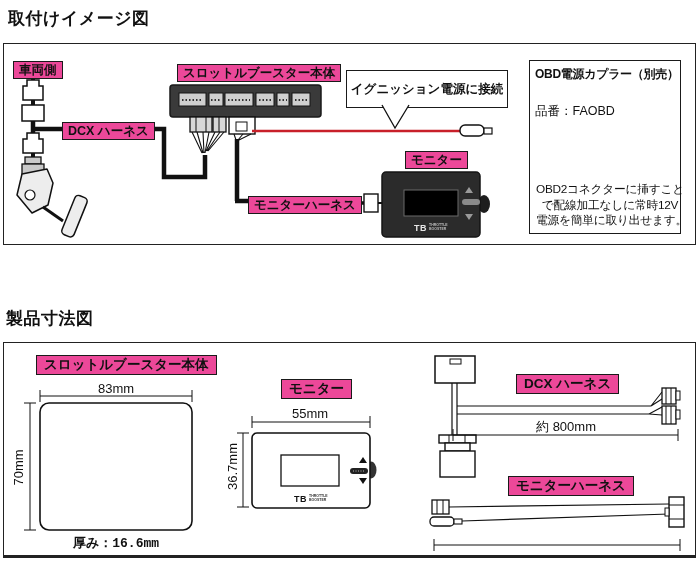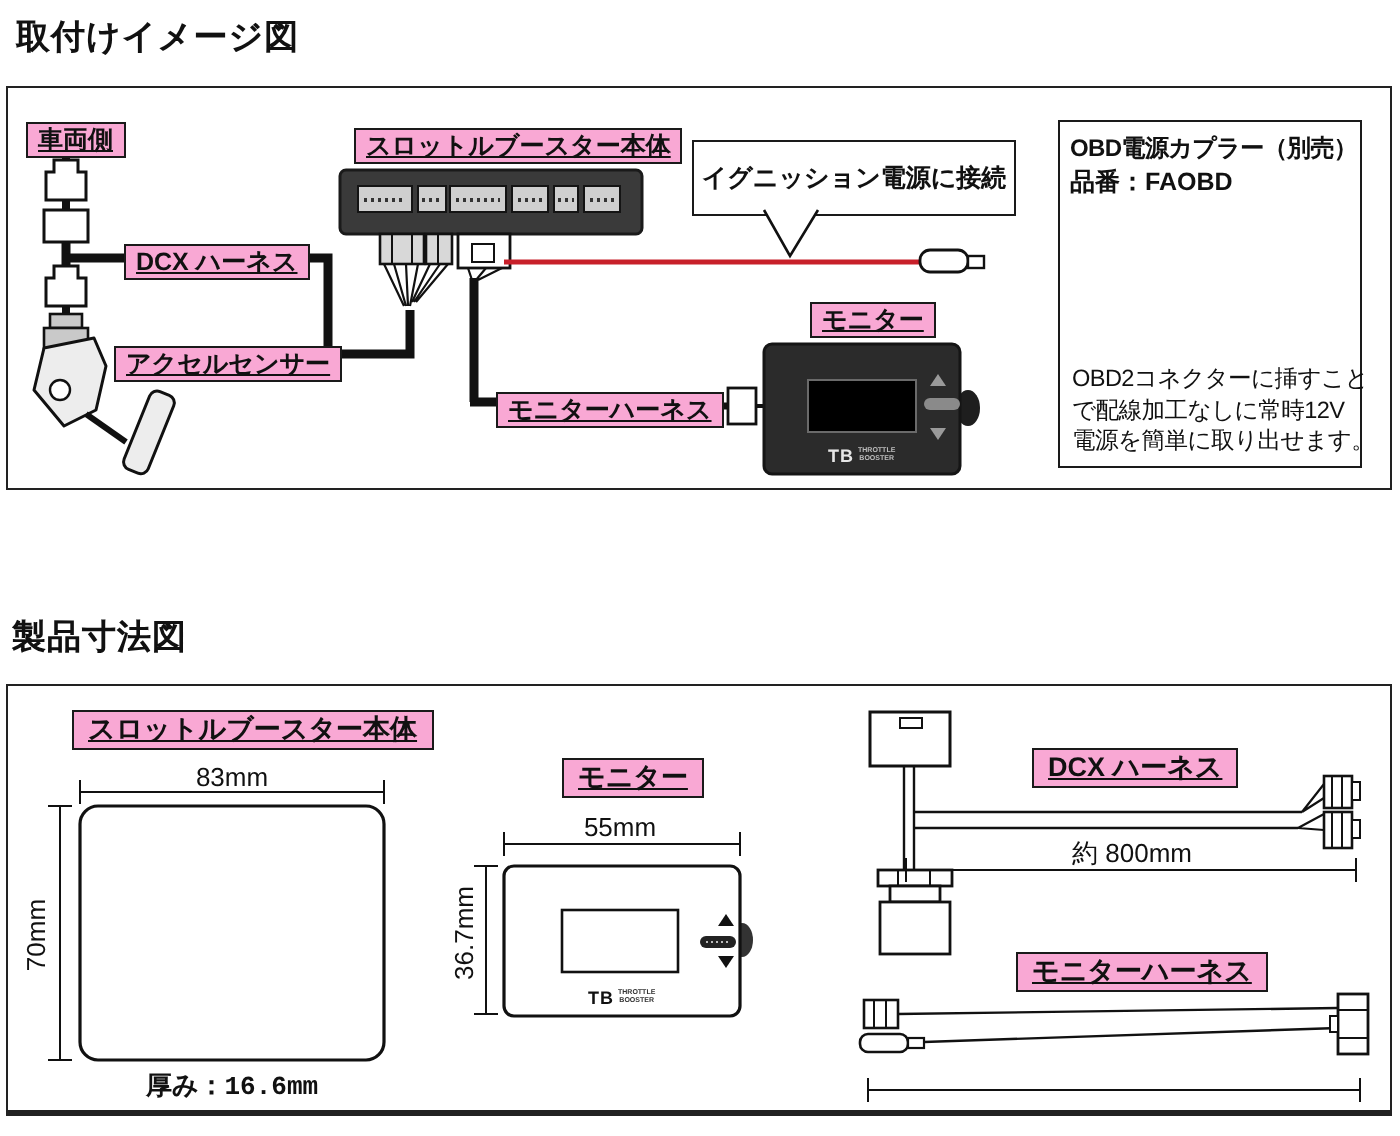--- a/index.html
+++ b/index.html
@@ -2,37 +2,37 @@
 <html><head>
 <meta charset="utf-8">
 <style>
   html,body{margin:0;padding:0;background:#fff;}
   .page{position:relative;width:700px;height:560px;background:#fff;overflow:hidden;
         font-family:"Liberation Sans","DejaVu Sans",sans-serif;color:#111;}
   .sec-title{position:absolute;font-size:17px;font-weight:bold;letter-spacing:.5px;white-space:nowrap;}
   .panel{position:absolute;border:1.5px solid #222;background:#fff;box-sizing:border-box;}
   .panel.dim{border-bottom-width:3px;}
   svg{position:absolute;left:0;top:0;}
-  .lbl{position:absolute;background:#f9a8d4;border:1.5px solid #1a1a1a;font-size:12.5px;font-weight:bold;
-       line-height:1.15;padding:1px 5px;white-space:nowrap;box-sizing:border-box;z-index:3;text-decoration:underline;}
+  .lbl{position:absolute;background:#ec4899;border:1.5px solid #1a1a1a;font-size:12.5px;font-weight:bold;
+       line-height:1.15;padding:1px 5px;white-space:nowrap;box-sizing:border-box;z-index:3;}
   .lbl.big{font-size:13.5px;padding:1px 7px;}
   .dimtxt{position:absolute;font-size:13px;text-align:center;white-space:nowrap;z-index:3;}
   .dimtxt.b{font-weight:600;font-size:13px;}
   .rot{transform:rotate(-90deg);}
   .bubble{position:absolute;left:346px;top:70px;width:162px;height:38px;background:#fff;border:1.5px solid #1a1a1a;
           box-sizing:border-box;z-index:3;display:flex;flex-direction:column;align-items:center;justify-content:center;}
   .bubble div{font-size:12.5px;font-weight:bold;line-height:17px;white-space:nowrap;}
   .ptr{z-index:4;}
   .obd{position:absolute;left:529px;top:60px;width:152px;height:174px;background:#fff;border:1.5px solid #1a1a1a;
        box-sizing:border-box;z-index:2;padding:5px 5px;}
   .obd .t1{font-size:12px;font-weight:bold;white-space:nowrap;letter-spacing:-.3px;}
-  .obd .t2{font-size:12.5px;font-weight:bold;margin-top:0;white-space:nowrap;}
-  .obd .desc{position:absolute;left:6px;top:121px;width:142px;}
+  .obd .t2{font-size:12.5px;font-weight:normal;margin-top:20px;white-space:nowrap;}
+  .obd .desc{position:absolute;left:6px;top:121px;width:142px;text-align:right;}
   .obd .desc div{font-size:11.8px;line-height:15.5px;white-space:nowrap;letter-spacing:-.3px;}
-  .tblogo{position:absolute;display:flex;align-items:center;gap:2px;z-index:3;text-align:center;}
+  .tblogo{position:absolute;display:flex;align-items:center;gap:2px;z-index:3;}
   .tblogo .tb{font-weight:800;font-size:9px;letter-spacing:.5px;}
   .tblogo .sub{display:flex;flex-direction:column;line-height:3.6px;}
   .tblogo .sub span{font-size:3.5px;font-weight:bold;}
   .tblogo.light .tb{color:#e6e6e6;} .tblogo.light .sub span{color:#bdbdbd;}
   .tblogo.darktxt .tb{color:#111;} .tblogo.darktxt .sub span{color:#333;}
 </style>
 </head>
 <body>
 
 <div class="page">
@@ -130,21 +130,20 @@
       <path d="M626 102 V116 M638 102 V116 M626 116 H638" stroke="#444" stroke-width="1.2" fill="none"></path>
     </g>
   </svg>
 
   <svg class="ptr" style="left:380px;top:104px;" width="36" height="28" viewBox="0 0 36 28">
     <path d="M2 1 L15 24 L29 1" fill="#fff" stroke="#111" stroke-width="1.3"></path>
   </svg>
 
   <div class="lbl" style="left:13px;top:61px;">車両側</div>
   <div class="lbl" style="left:62px;top:122px;">DCX ハーネス</div>
-  <div class="lbl" style="left:57px;top:173px;">アクセルセンサー</div>
   <div class="lbl" style="left:177px;top:64px;">スロットルブースター本体</div>
   <div class="lbl" style="left:405px;top:151px;">モニター</div>
   <div class="lbl" style="left:248px;top:196px;">モニターハーネス</div>
 
   <div class="bubble">
     <div>イグニッション電源に接続</div>
   </div>
 
   <div class="tblogo light" style="left:414px;top:223px;">
     <span class="tb">TB</span>

